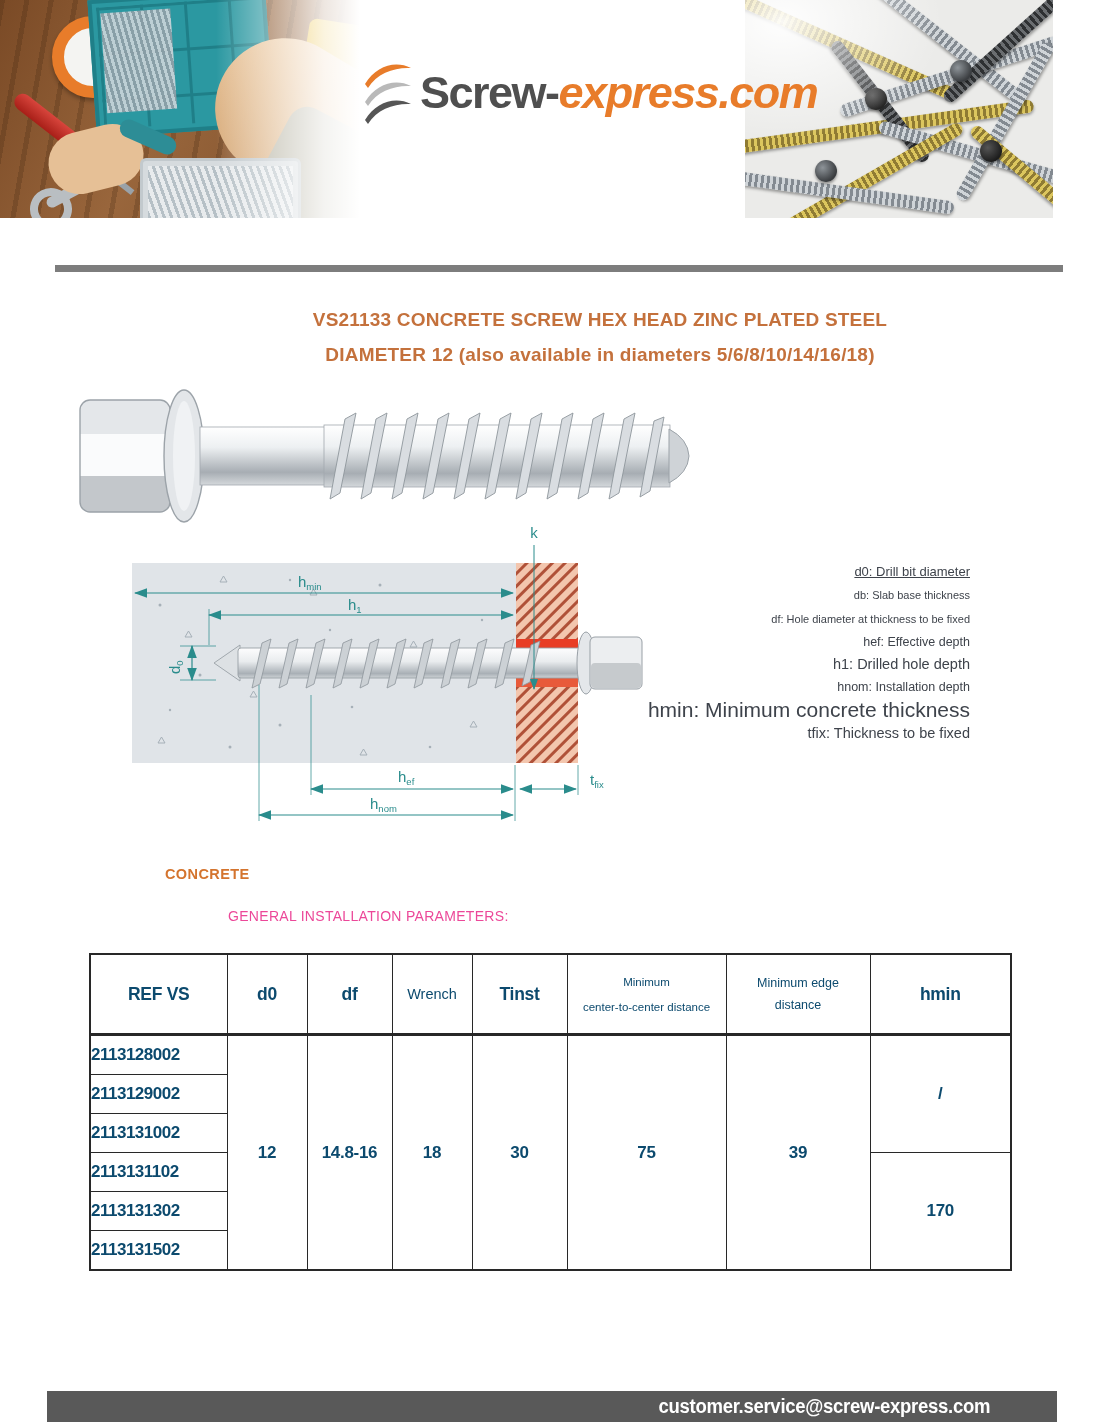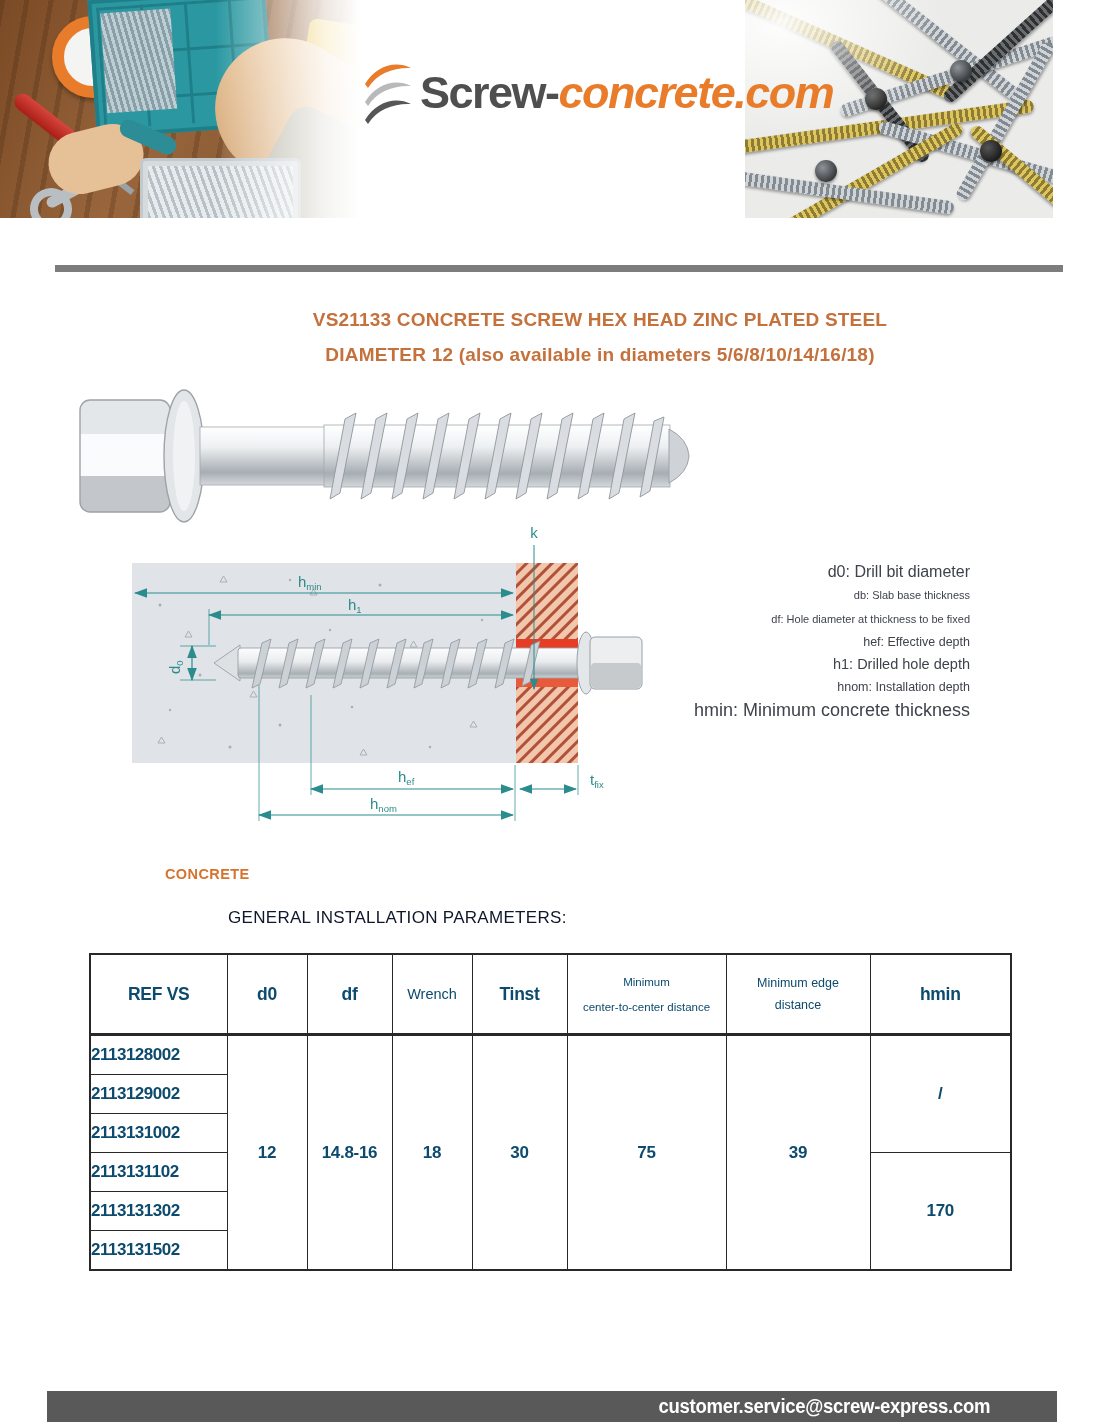--- a/index.html
+++ b/index.html
@@ -56,29 +56,29 @@
 
   
   .product-svg{position:absolute;left:72px;top:385px;}
   .diagram-svg{position:absolute;left:130px;top:525px;}
   .dim-text{fill:#2a8c8c;font-size:15px;font-family:"Liberation Sans",sans-serif;}
   .dim-sub{font-size:9.5px;}
 
   
   .legend{position:absolute;right:130px;top:561px;text-align:right;color:#3e434b;}
   .legend div{white-space:nowrap;}
-  .lg-s{font-size:16px;line-height:22px;}
+  .lg-s{font-size:13px;line-height:22px;text-decoration:underline;}
   .lg-xs{font-size:12.5px;line-height:22px;}
   .lg-m{font-size:14.5px;line-height:23px;}
-  .lg-ml{font-size:18px;line-height:24px;}
+  .lg-ml{font-size:21px;line-height:24px;}
   .lg-l{font-size:11px;line-height:24px;}
 
   
   .concrete-label{position:absolute;left:165px;top:866px;color:#d4742e;font-size:14.5px;font-weight:700;letter-spacing:.4px;}
-  .table-heading{position:absolute;left:228px;top:908px;color:#0f172a;font-size:17px;letter-spacing:.3px;}
+  .table-heading{position:absolute;left:228px;top:908px;color:#ec4899;font-size:14px;letter-spacing:.3px;}
 
   
   .params-table{position:absolute;left:89px;top:953px;border-collapse:collapse;table-layout:fixed;color:#0c4a6e;}
   .params-table th,.params-table td{border:1.6px solid #282828;padding:0;}
   .params-table{border:2.4px solid #282828;}
   .params-table thead th{height:78px;border-bottom:3px solid #282828;vertical-align:middle;text-align:center;}
   .params-table tbody td{height:38px;}
   .h-bold{font-size:17.5px;font-weight:700;letter-spacing:-.3px;}
   .h-reg{font-size:14.5px;font-weight:400;}
   .h-small{font-size:11.5px;font-weight:400;}
@@ -140,21 +140,21 @@
     <div class="pr-fade"></div>
   </div>
 
   <div class="logo">
     <svg width="52" height="62" viewBox="0 0 52 62">
       <path d="M3,22 C14,4 33,-2 49,6 C33,5 15,11 6,26 Z" fill="#e87c2a"></path>
       <path d="M3,40 C14,22 33,16 49,24 C33,23 15,29 6,44 Z" fill="#b9b9b9"></path>
       <path d="M3,58 C14,40 33,34 49,42 C33,41 15,47 6,62 Z" fill="#565656"></path>
     </svg>
     <div class="logo-text">
-      <span class="logo-prefix">Screw-</span><span class="logo-suffix">concrete.com</span>
+      <span class="logo-prefix">Screw-</span><span class="logo-suffix">express.com</span>
     </div>
   </div>
 
   <div class="banner-shadow"></div>
 
   <div class="doc-title">
     <div>VS21133 CONCRETE SCREW HEX HEAD ZINC PLATED STEEL</div>
     <div>DIAMETER 12 (also available in diameters 5/6/8/10/14/16/18)</div>
   </div>
 
@@ -298,20 +298,21 @@
   </svg>
 
   <div class="legend">
     <div class="lg-s">d0: Drill bit diameter</div>
     <div class="lg-l">db: Slab base thickness</div>
     <div class="lg-l">df: Hole diameter at thickness to be fixed</div>
     <div class="lg-xs">hef: Effective depth</div>
     <div class="lg-m">h1: Drilled hole depth</div>
     <div class="lg-xs">hnom: Installation depth</div>
     <div class="lg-ml">hmin: Minimum concrete thickness</div>
+    <div class="lg-m">tfix: Thickness to be fixed</div>
   </div>
 
   <div class="concrete-label">CONCRETE</div>
   <div class="table-heading">GENERAL INSTALLATION PARAMETERS:</div>
 
   <table class="params-table">
     <colgroup>
       <col style="width:137px">
         <col style="width:80px">
         <col style="width:85px">

